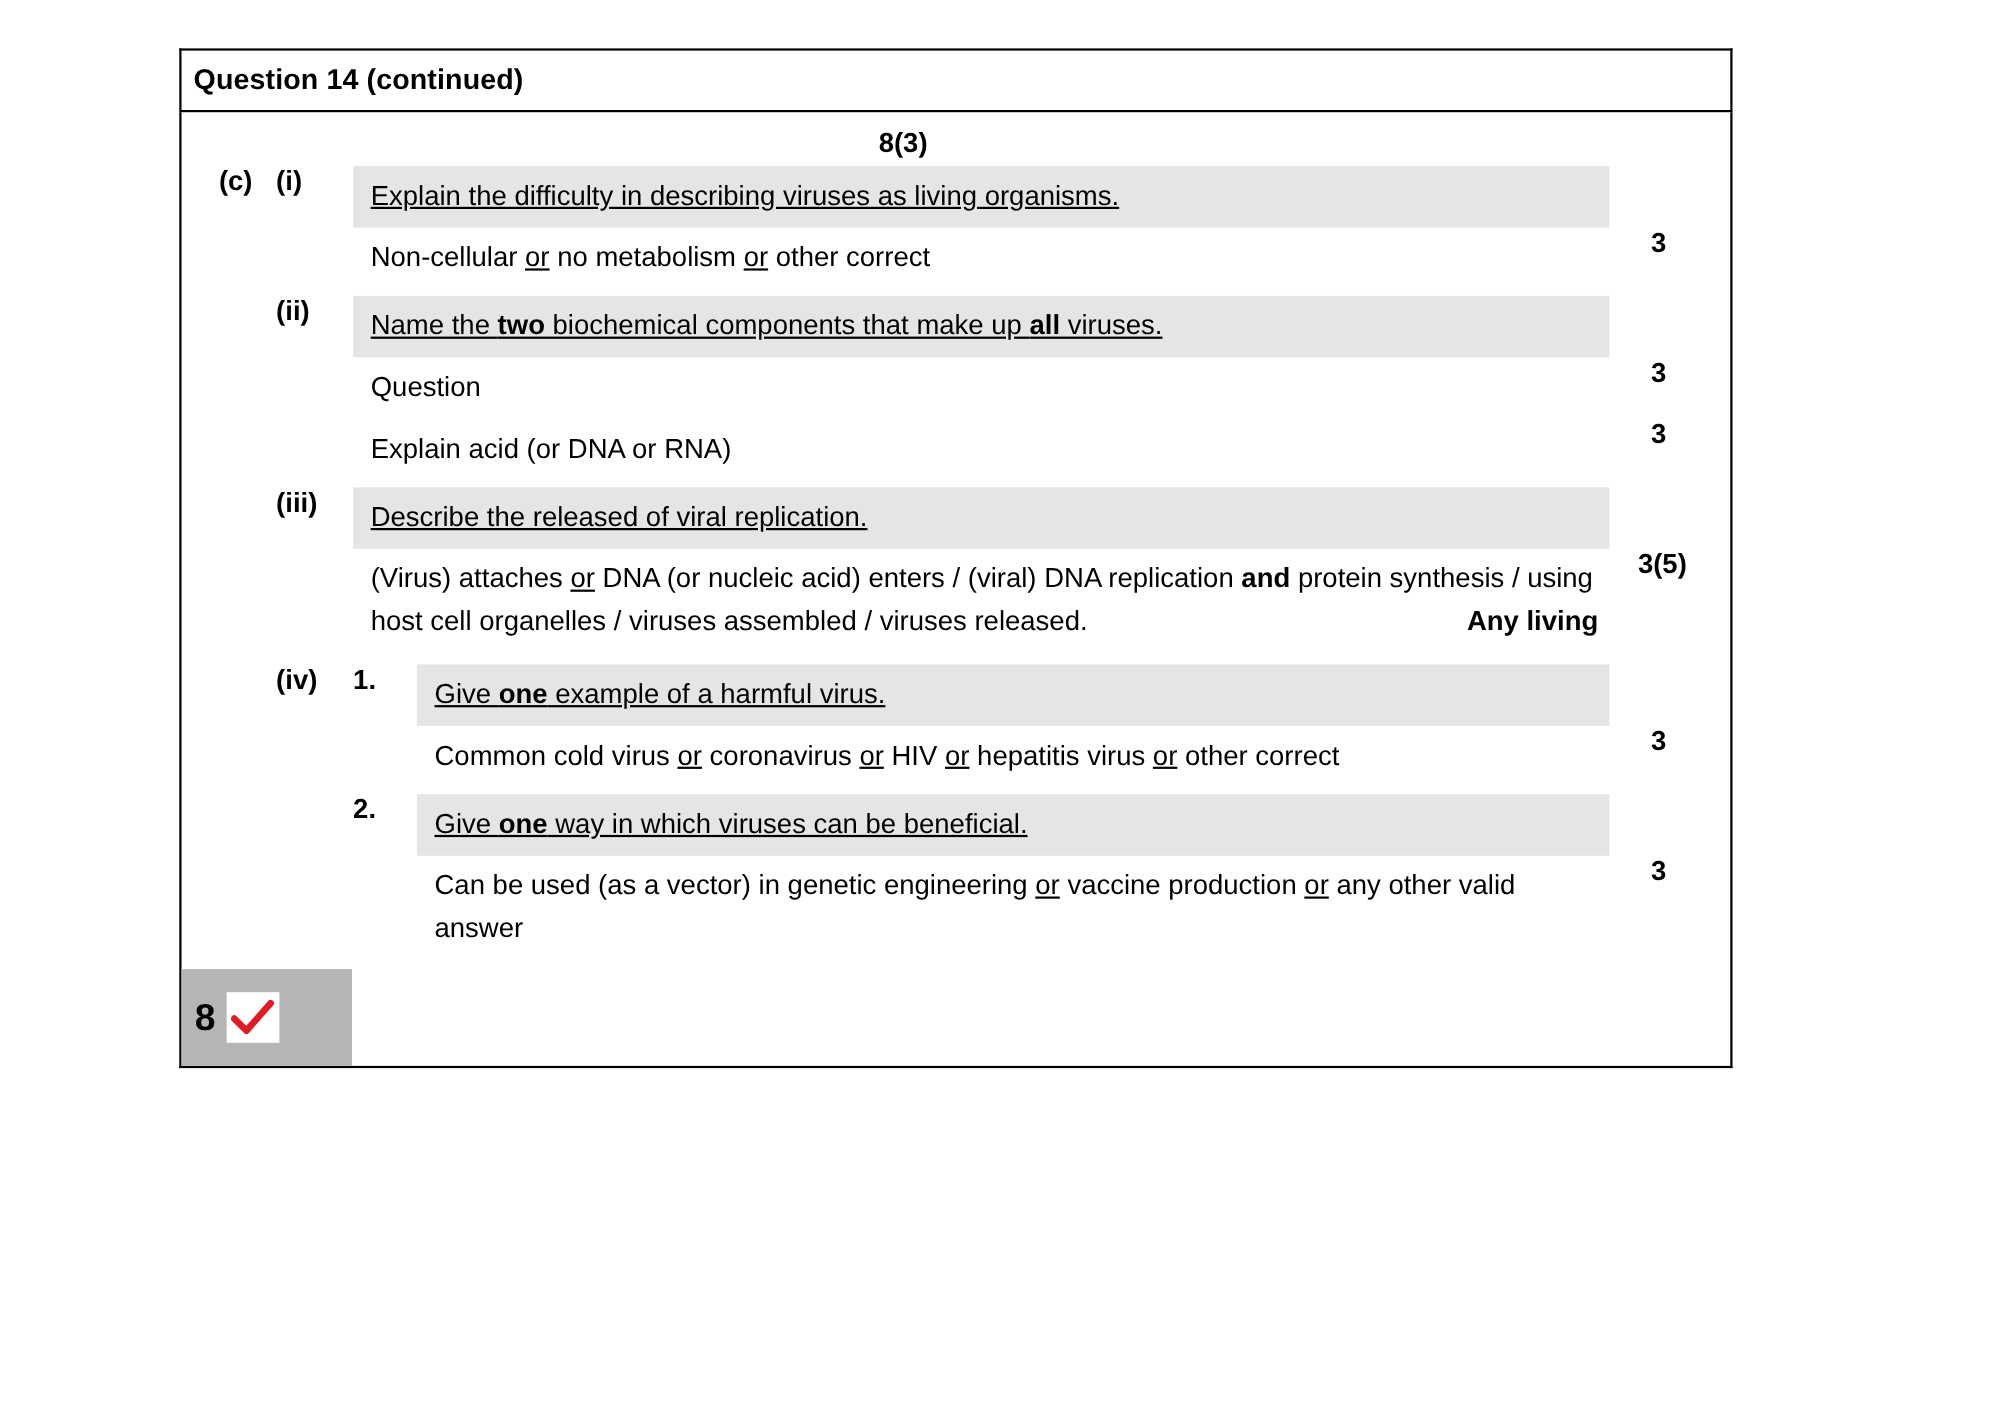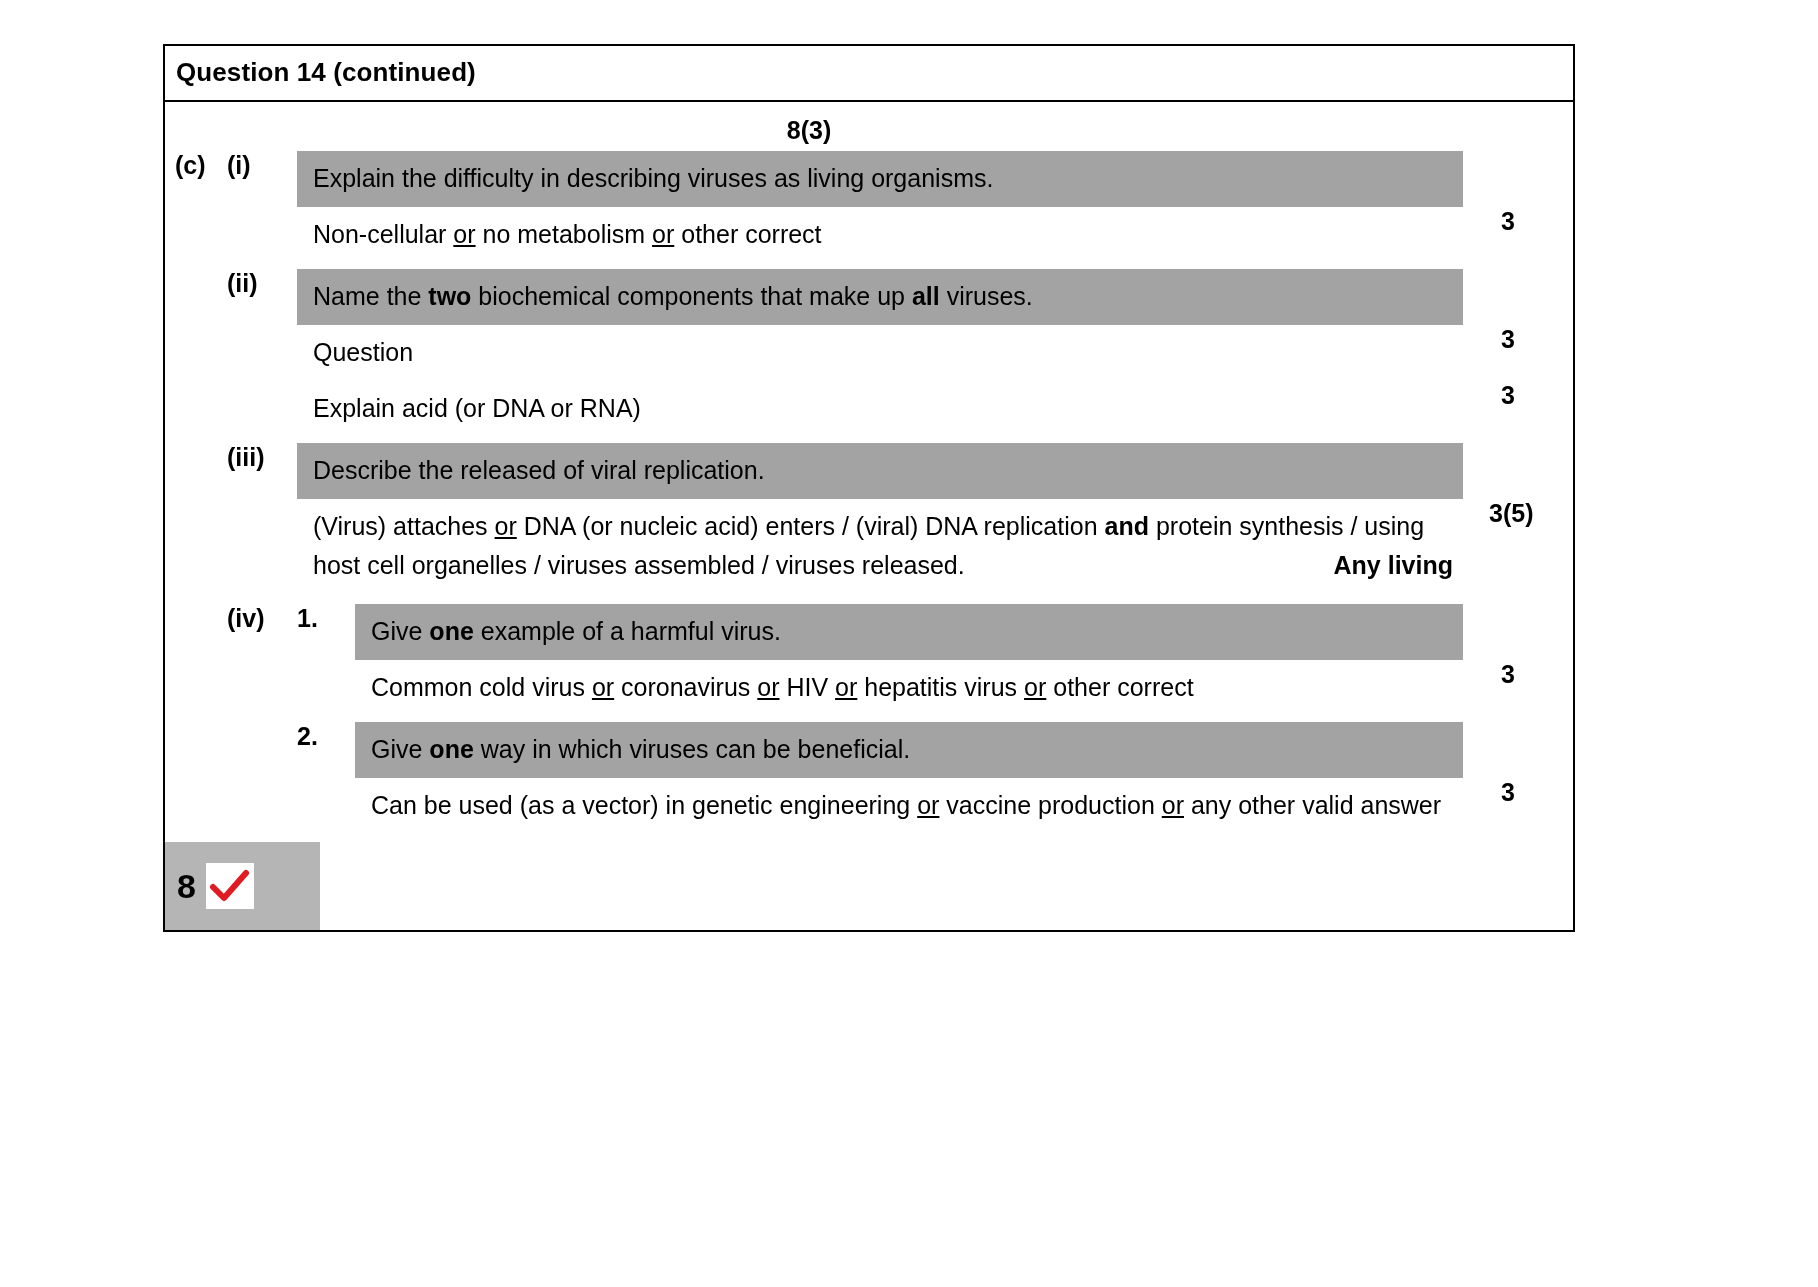--- a/index.html
+++ b/index.html
@@ -100,22 +100,23 @@
     text-align: left;
     padding-left: 38px;
     box-sizing: border-box;
   }
   .col-mark.wide {
     padding-left: 26px;
   }
 
   
   .shaded {
-    background: #a3a3a3;
+    background: #e5e5e5;
     padding: 8px 10px 9px 16px;
+    text-decoration: underline;
   }
   .plain {
     padding: 8px 10px 9px 16px;
   }
 
   .spacer-6 { height: 6px; }
   .spacer-10 { height: 10px; }
 
   b, strong { font-weight: bold; }
   u.bold-u {
@@ -155,20 +156,21 @@
     background: #ffffff;
     display: flex;
     align-items: center;
     justify-content: center;
   }
   .tick-box svg { display: block; }
 
   .body-inner {
     position: relative;
     padding-bottom: 96px;
+    padding-left: 24px;
   }
 </style>
 </head>
 <body>
 
 <div class="page">
   <table class="qtable">
     <tbody>
         <tr>
       <td class="qheader">Question 14 (continued)</td>

